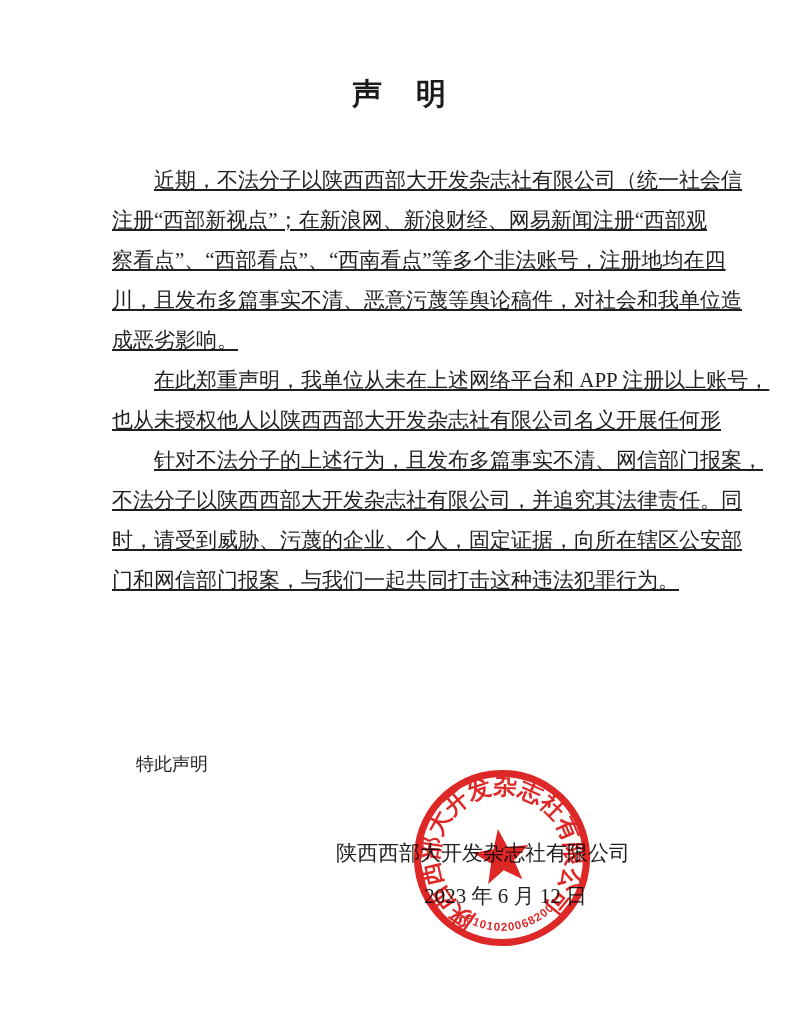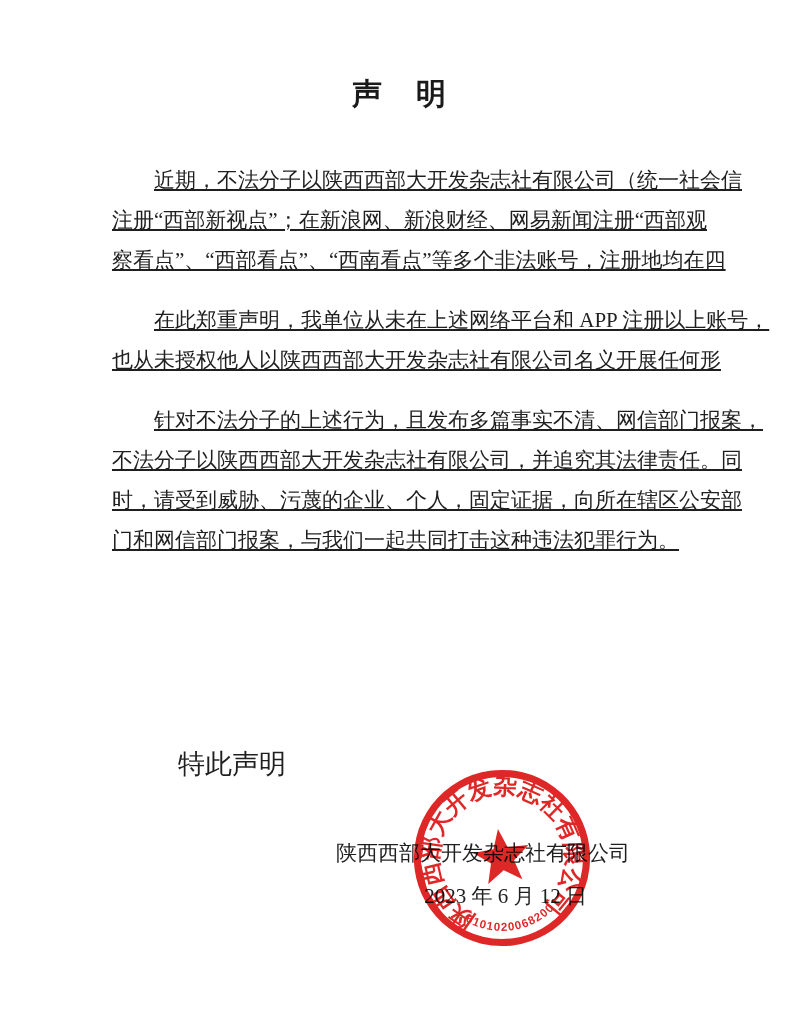--- a/index.html
+++ b/index.html
@@ -26,36 +26,36 @@
   }
   .doc-body {
     position: absolute;
     top: 160px;
     left: 112px;
     width: 576px;
     font-size: 21px;
     text-decoration: underline;
   }
   .para { margin: 0; }
-  .para + .para { margin-top: 20px; }
+  .para + .para { margin-top: 0; }
   .line {
     height: 40px;
     line-height: 40px;
     text-align: justify;
     text-align-last: justify;
     white-space: nowrap;
   }
   .line.first { text-indent: 2em; }
   .line.last { text-align-last: left; }
   .closing {
     position: absolute;
     top: 744px;
-    left: 124px;
+    left: 100px;
     width: 576px;
-    font-size: 27px;
+    font-size: 18px;
     height: 40px;
     line-height: 40px;
     text-indent: 2em;
   }
   .sig-company {
     position: absolute;
     top: 833px;
     right: 170px;
     font-size: 21px;
     height: 40px;
@@ -90,20 +90,22 @@
 
 <div class="page" style="color: rgb(31, 31, 31);">
 
   <div class="doc-title">声　明</div>
 
   <div class="doc-body" id="paragraphs">
       <div class="para">
         <div class="line first">近期，不法分子以陕西西部大开发杂志社有限公司（统一社会信</div>
         <div class="line">注册“西部新视点”；在新浪网、新浪财经、网易新闻注册“西部观</div>
         <div class="line">察看点”、“西部看点”、“西南看点”等多个非法账号，注册地均在四</div>
+        <div class="line">川，且发布多篇事实不清、恶意污蔑等舆论稿件，对社会和我单位造</div>
+        <div class="line last">成恶劣影响。</div>
       </div>
       <div class="para">
         <div class="line first">在此郑重声明，我单位从未在上述网络平台和 APP 注册以上账号，</div>
         <div class="line">也从未授权他人以陕西西部大开发杂志社有限公司名义开展任何形</div>
       </div>
       <div class="para">
         <div class="line first">针对不法分子的上述行为，且发布多篇事实不清、网信部门报案，</div>
         <div class="line">不法分子以陕西西部大开发杂志社有限公司，并追究其法律责任。同</div>
         <div class="line">时，请受到威胁、污蔑的企业、个人，固定证据，向所在辖区公安部</div>
         <div class="line last">门和网信部门报案，与我们一起共同打击这种违法犯罪行为。</div>

